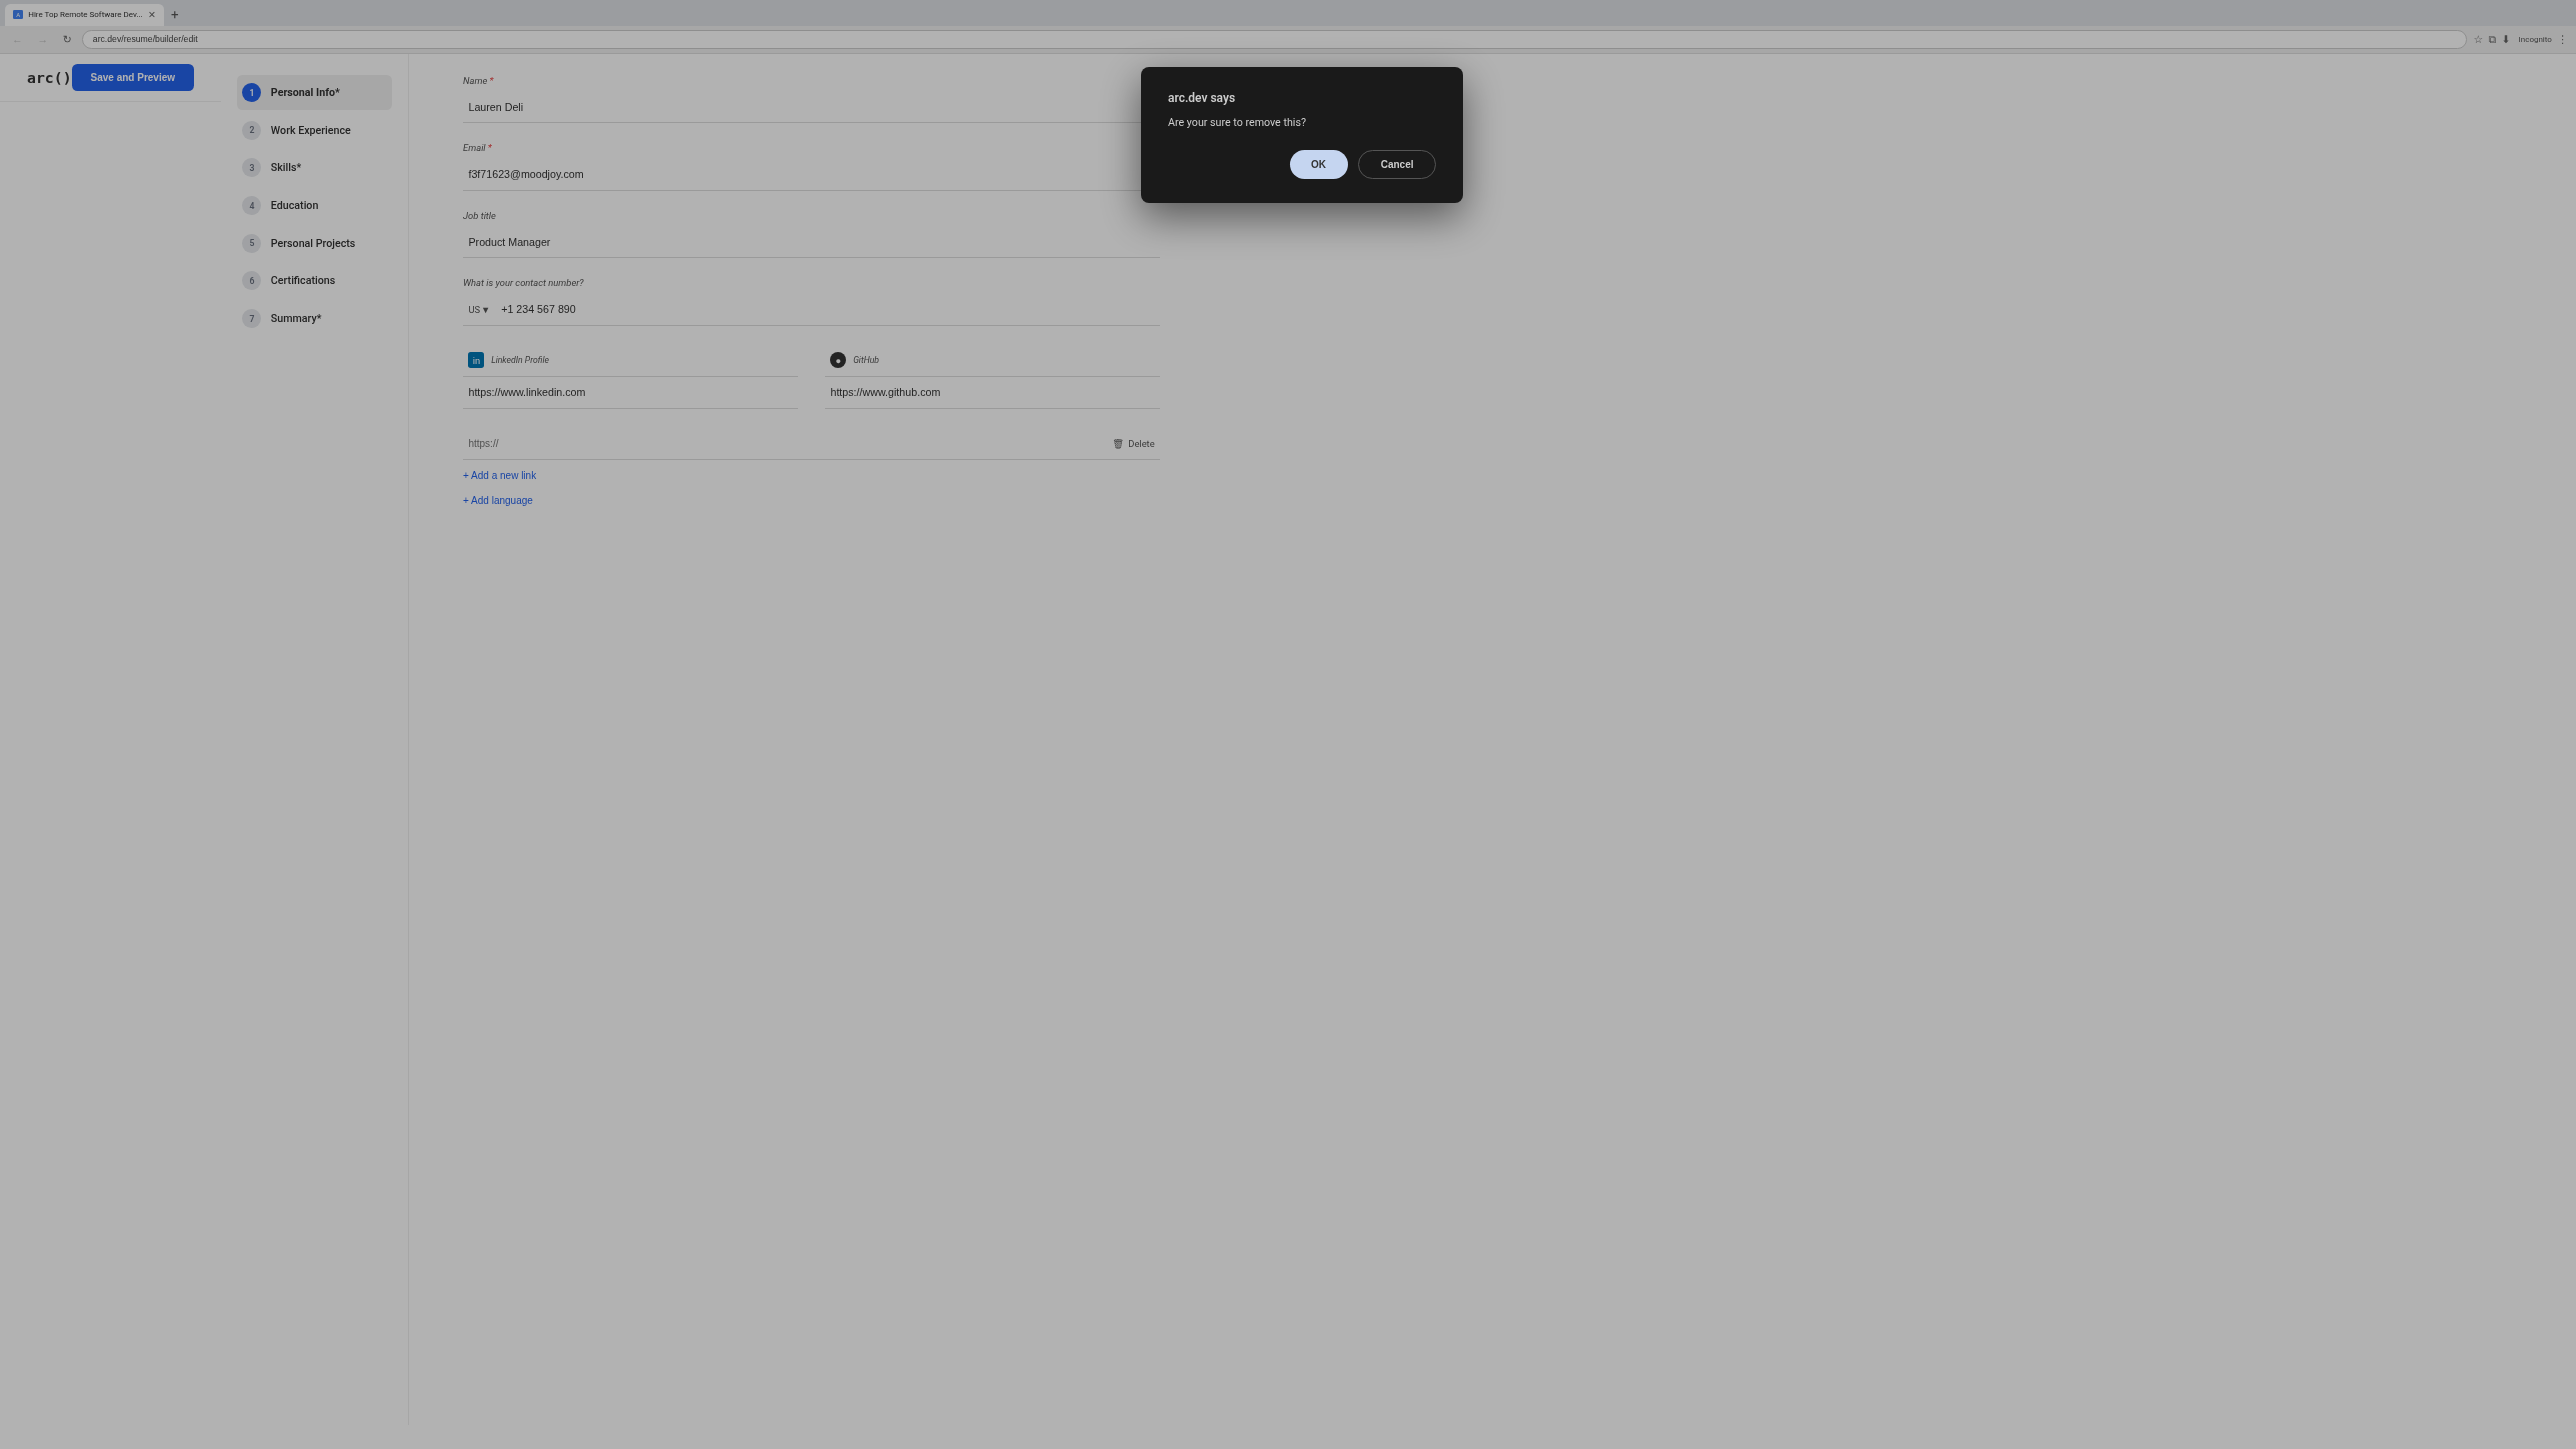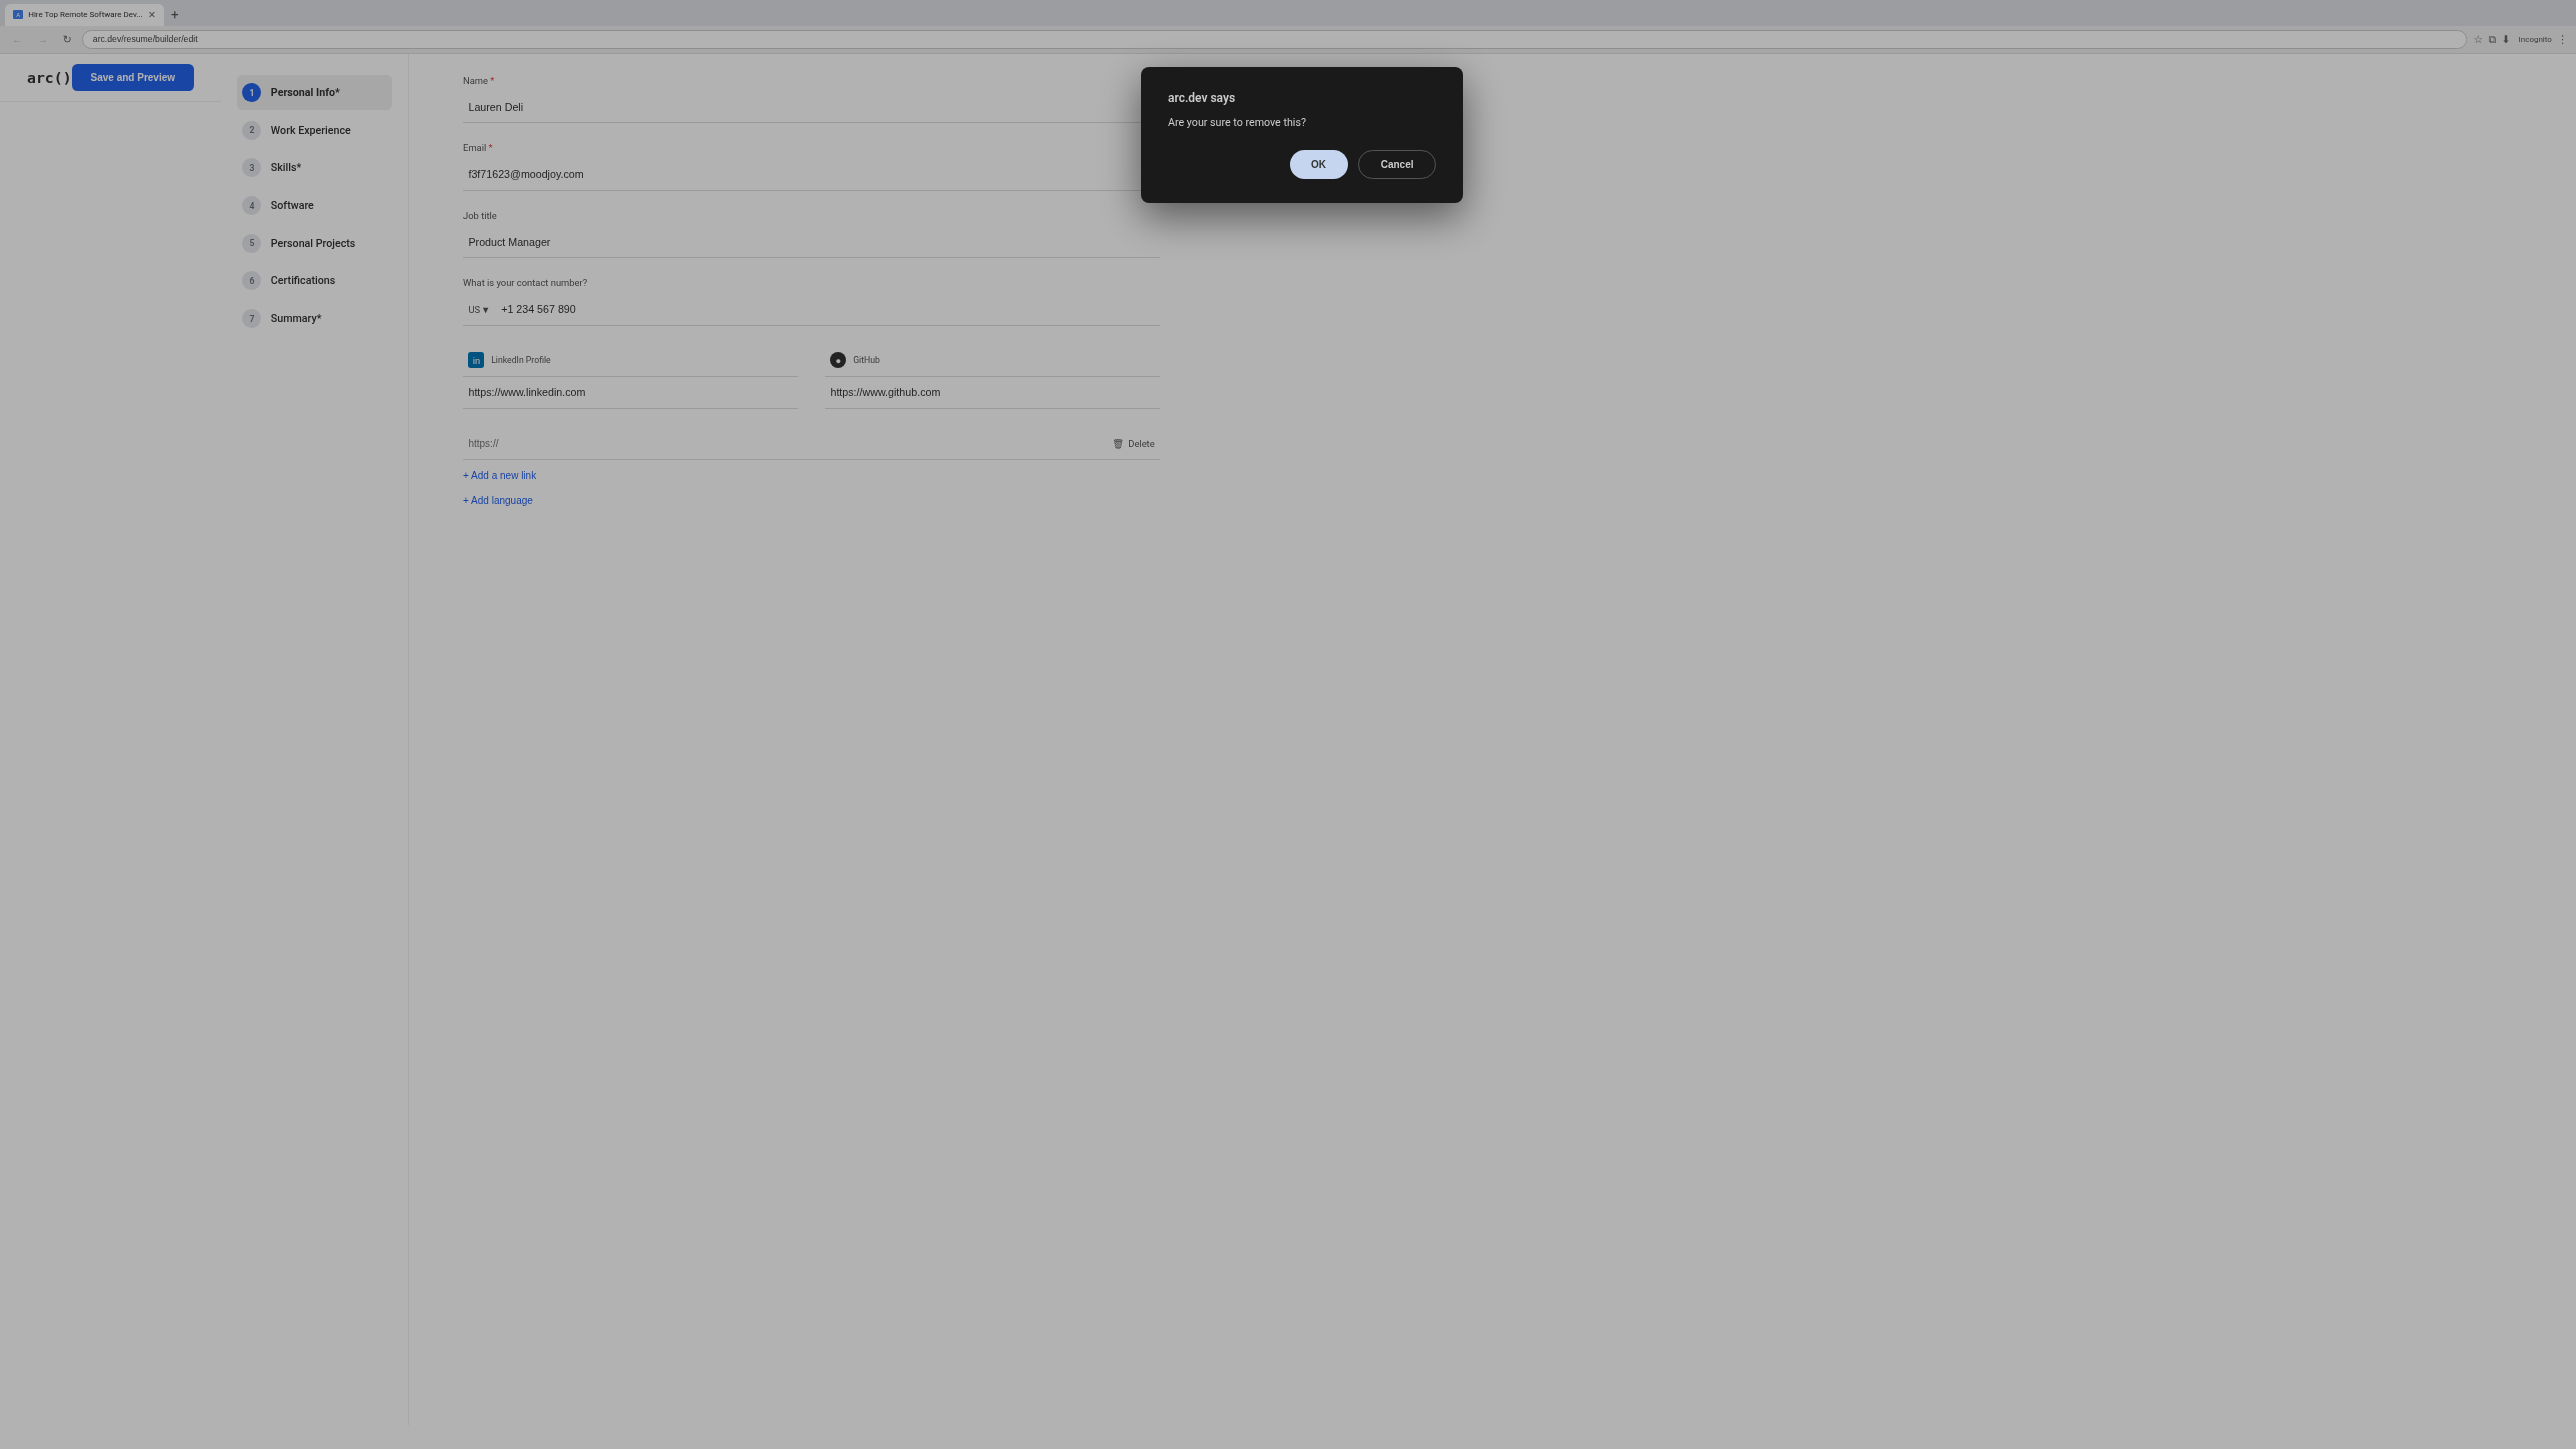--- a/index.html
+++ b/index.html
@@ -187,20 +187,21 @@
 
     
     .form-group {
       margin-bottom: 19px;
     }
     .form-label {
       font-size: 9.4px;
       color: #555;
       margin-bottom: 5.4px;
       display: block;
+      font-style: italic;
     }
     .form-label .required {
       color: #e53e3e;
     }
     .form-input {
       width: 100%;
       height: 32px;
       border: none;
       border-bottom: 0.7px solid #ddd;
       font-size: 10.7px;
@@ -405,21 +406,21 @@
       <div class="sidebar-item">
         <div class="sidebar-num inactive">2</div>
         <span class="sidebar-label">Work Experience</span>
       </div>
       <div class="sidebar-item">
         <div class="sidebar-num inactive">3</div>
         <span class="sidebar-label">Skills*</span>
       </div>
       <div class="sidebar-item">
         <div class="sidebar-num inactive">4</div>
-        <span class="sidebar-label">Software</span>
+        <span class="sidebar-label">Education</span>
       </div>
       <div class="sidebar-item">
         <div class="sidebar-num inactive">5</div>
         <span class="sidebar-label">Personal Projects</span>
       </div>
       <div class="sidebar-item">
         <div class="sidebar-num inactive">6</div>
         <span class="sidebar-label">Certifications</span>
       </div>
       <div class="sidebar-item">

